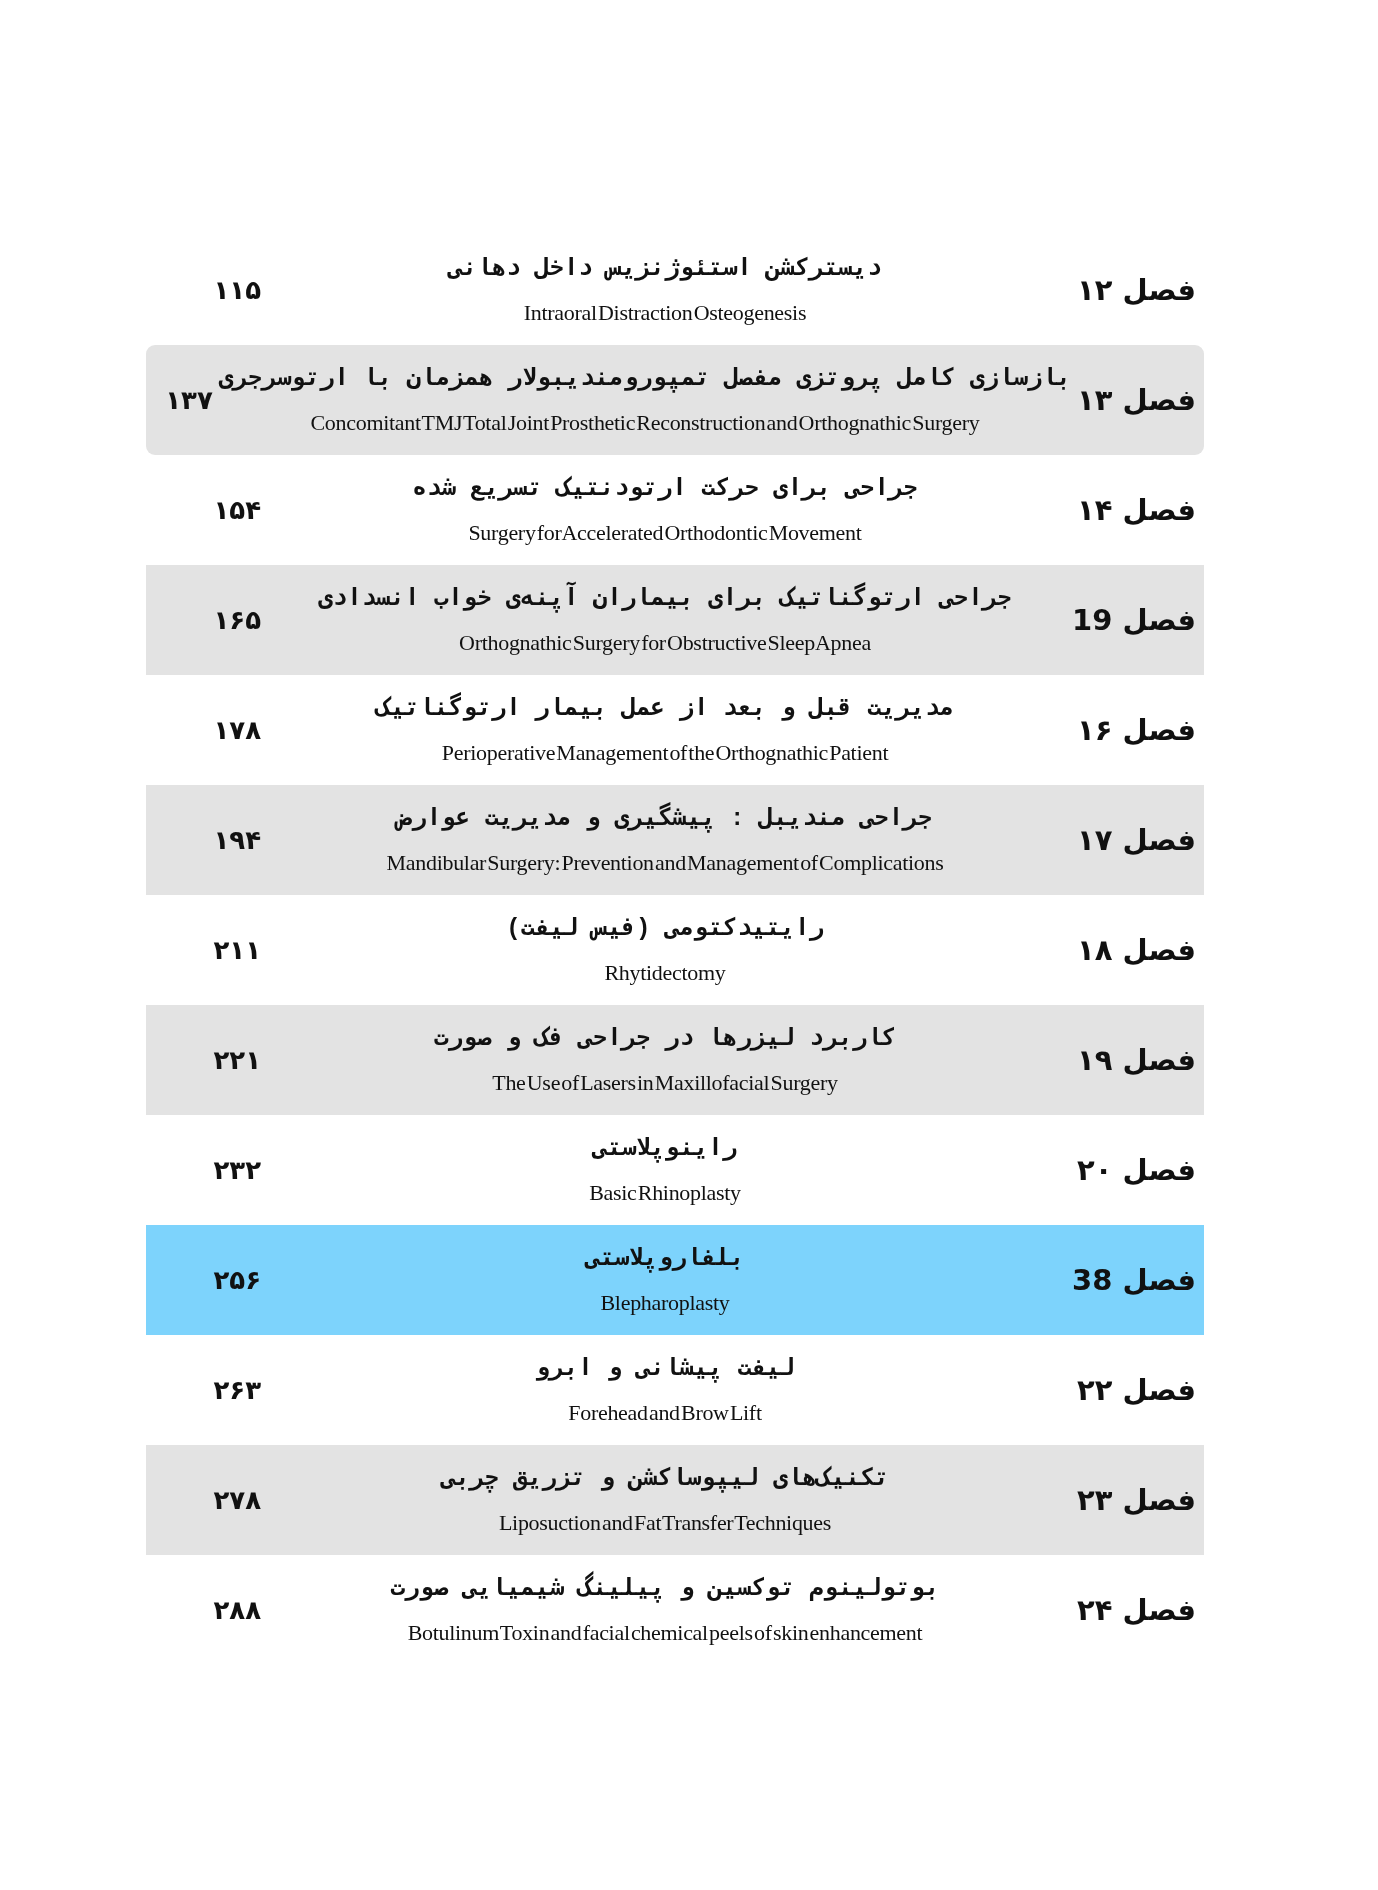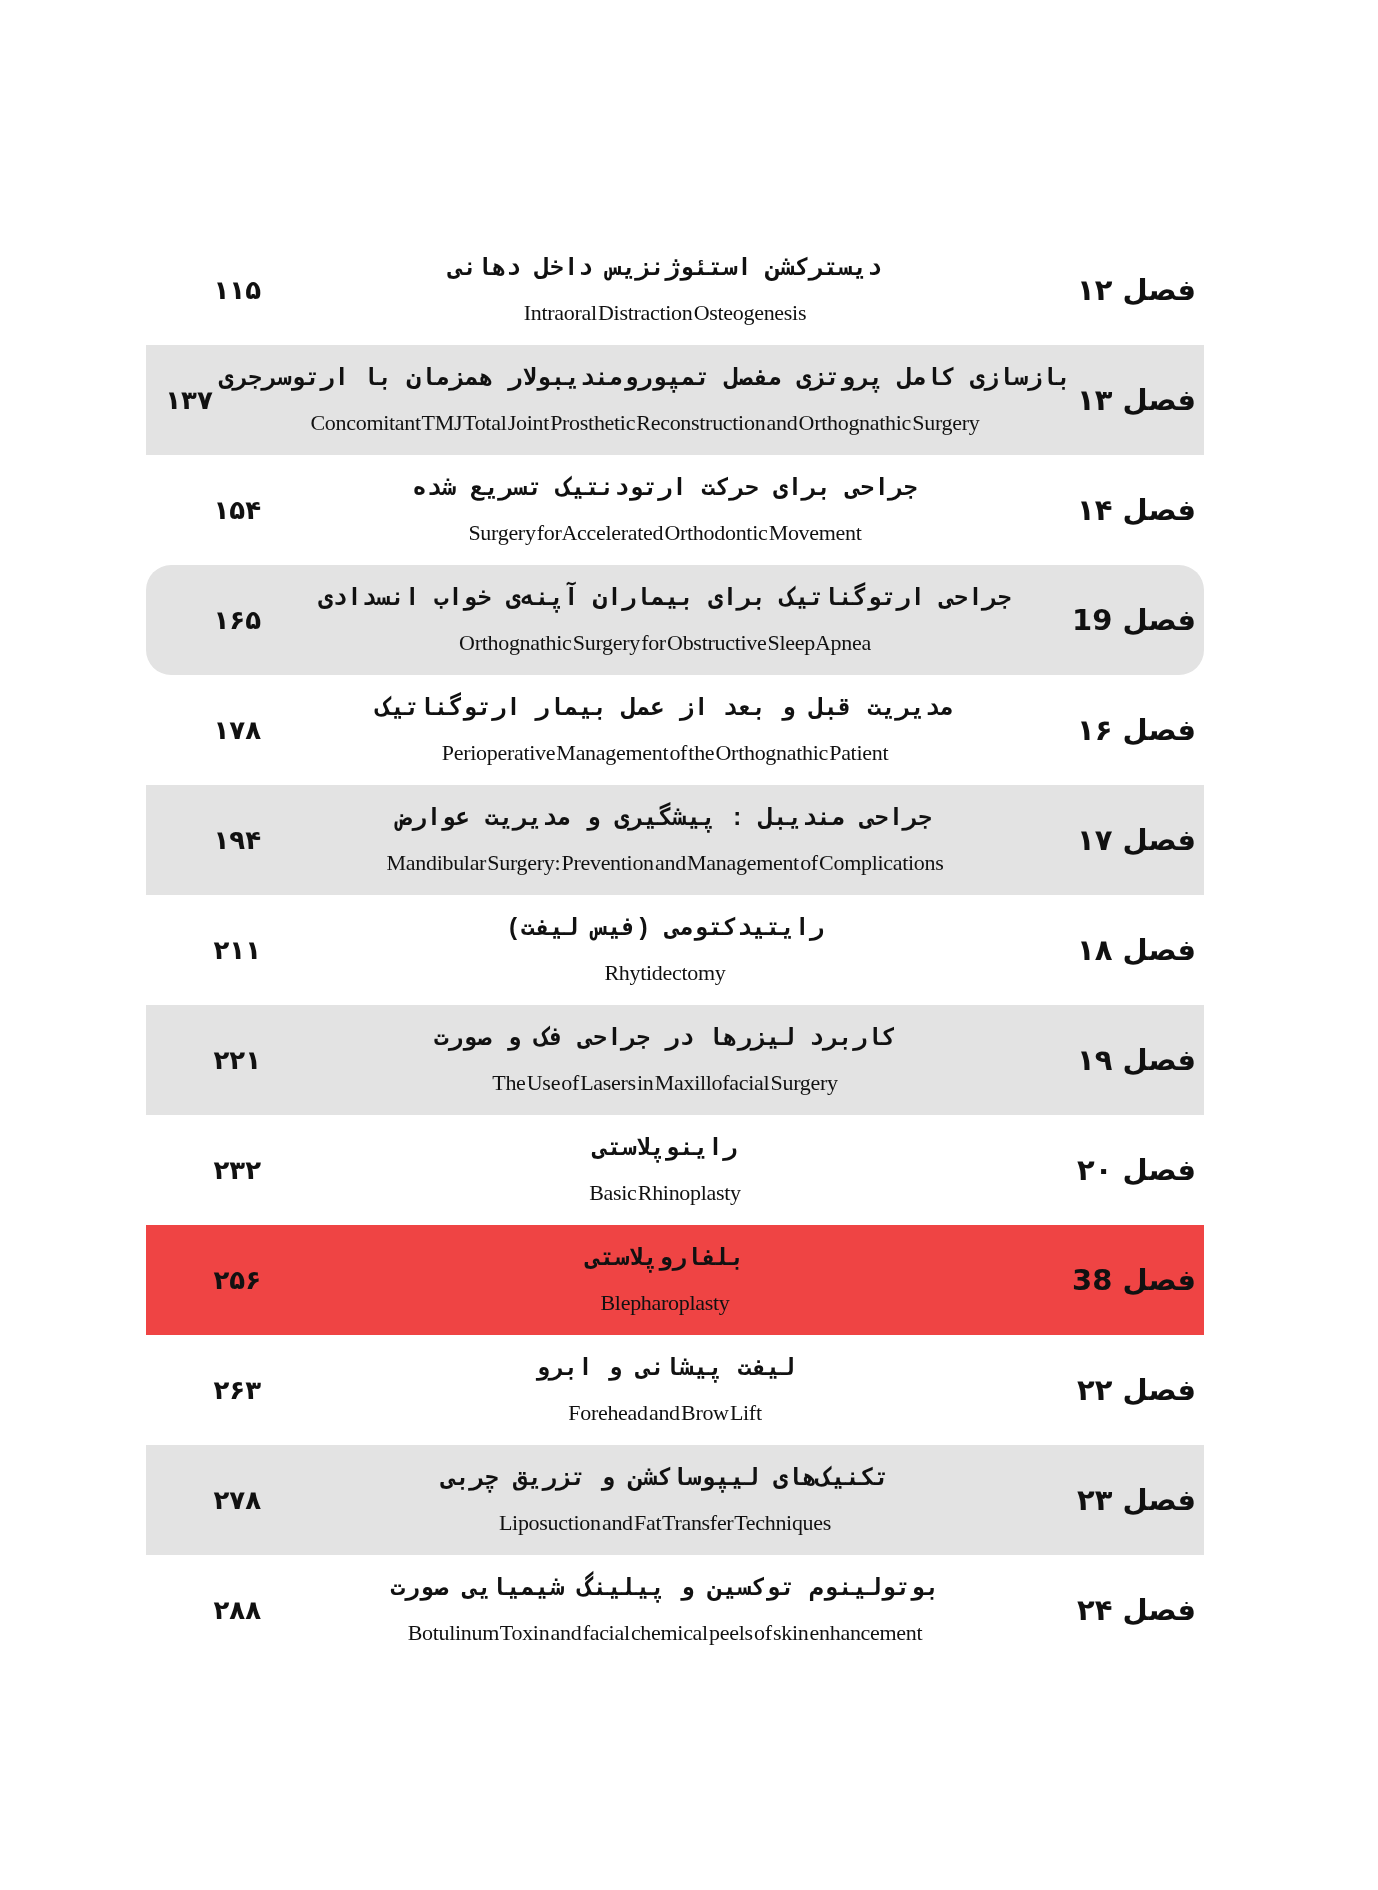--- a/index.html
+++ b/index.html
@@ -90,37 +90,37 @@
 <div class="page">
   <div class="toc" id="toc">
       <div class="row">
     <div class="pagenum">۱۱۵</div>
     <div class="titles">
       <div class="title-fa">دیسترکشن استئوژنزیس داخل دهانی</div>
       <div class="title-en">Intraoral Distraction Osteogenesis</div>
     </div>
     <div class="chapter">فصل ۱۲</div>
   </div>
-      <div class="row shaded" style="background: rgb(227, 227, 227);">
+      <div class="row shaded" style="background: rgb(227, 227, 227); border-radius: 9px;">
     <div class="pagenum">۱۳۷</div>
     <div class="titles">
       <div class="title-fa">بازسازی کامل پروتزی مفصل تمپورومندیبولار همزمان با ارتوسرجری</div>
       <div class="title-en">Concomitant TMJ Total Joint Prosthetic Reconstruction and Orthognathic Surgery</div>
     </div>
     <div class="chapter">فصل ۱۳</div>
   </div>
       <div class="row">
     <div class="pagenum">۱۵۴</div>
     <div class="titles">
       <div class="title-fa">جراحی برای حرکت ارتودنتیک تسریع شده</div>
       <div class="title-en">Surgery for Accelerated Orthodontic Movement</div>
     </div>
     <div class="chapter">فصل ۱۴</div>
   </div>
-      <div class="row shaded" style="background: rgb(227, 227, 227); border-radius: 25px;">
+      <div class="row shaded" style="background: rgb(227, 227, 227);">
     <div class="pagenum">۱۶۵</div>
     <div class="titles">
       <div class="title-fa">جراحی ارتوگناتیک برای بیماران آپنه‌ی خواب انسدادی</div>
       <div class="title-en">Orthognathic Surgery for Obstructive Sleep Apnea</div>
     </div>
     <div class="chapter">فصل 19</div>
   </div>
       <div class="row">
     <div class="pagenum">۱۷۸</div>
     <div class="titles">
@@ -154,21 +154,21 @@
     <div class="chapter">فصل ۱۹</div>
   </div>
       <div class="row">
     <div class="pagenum">۲۳۲</div>
     <div class="titles">
       <div class="title-fa">راینوپلاستی</div>
       <div class="title-en">Basic Rhinoplasty</div>
     </div>
     <div class="chapter">فصل ۲۰</div>
   </div>
-      <div class="row shaded" style="background: #ef4444;">
+      <div class="row shaded" style="background: #7dd3fc;">
     <div class="pagenum">۲۵۶</div>
     <div class="titles">
       <div class="title-fa">بلفاروپلاستی</div>
       <div class="title-en">Blepharoplasty</div>
     </div>
     <div class="chapter">فصل 38</div>
   </div>
       <div class="row">
     <div class="pagenum">۲۶۳</div>
     <div class="titles">

